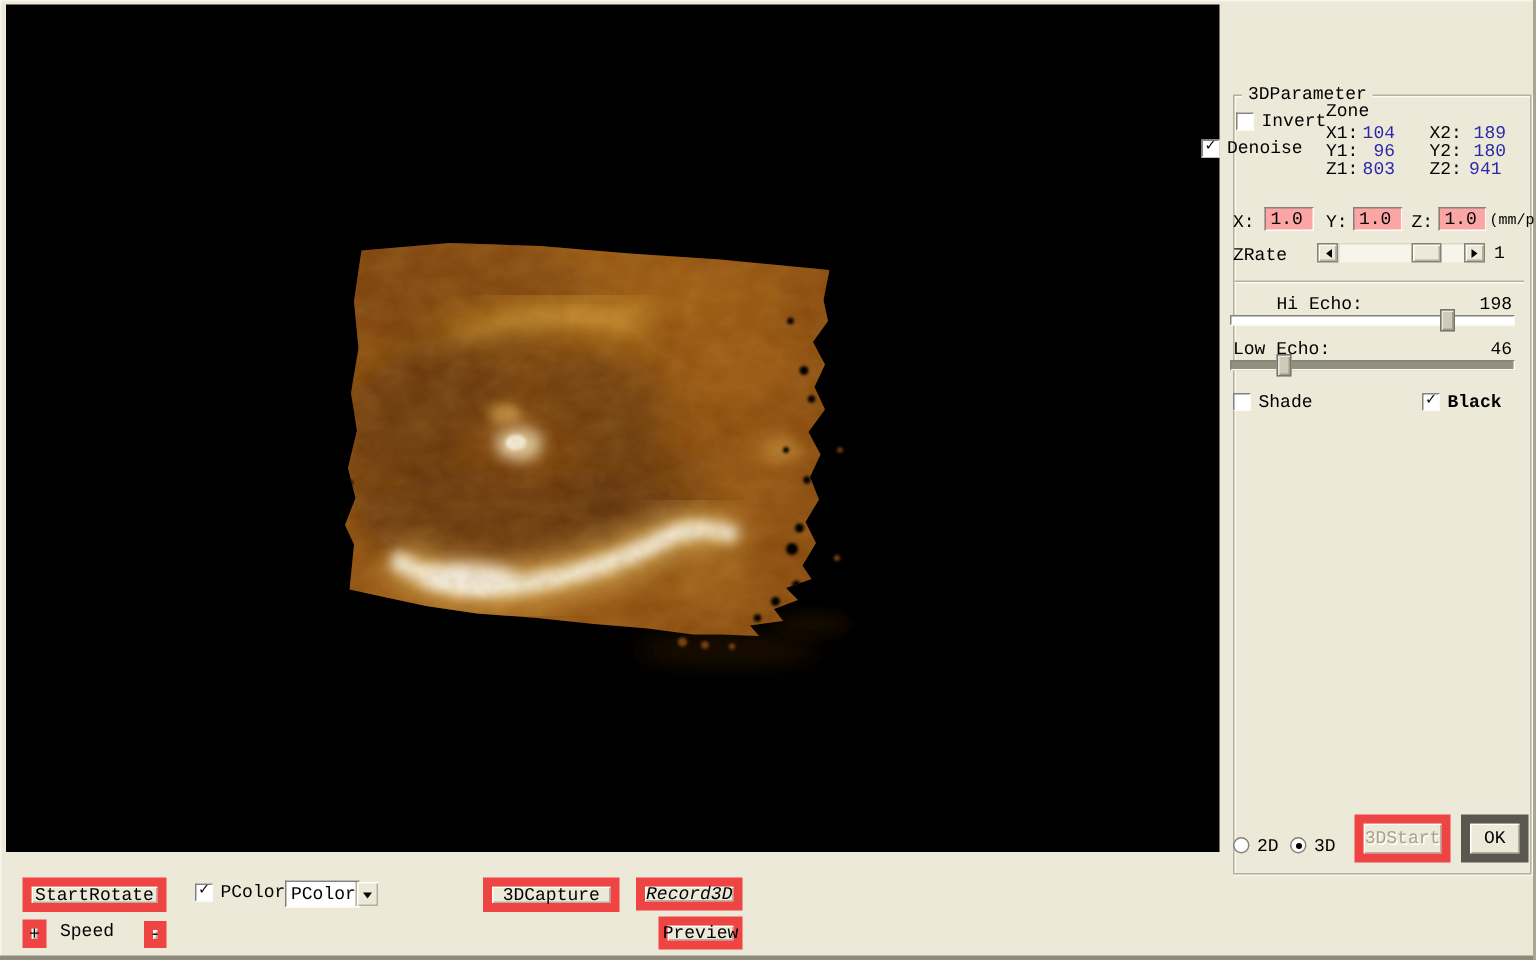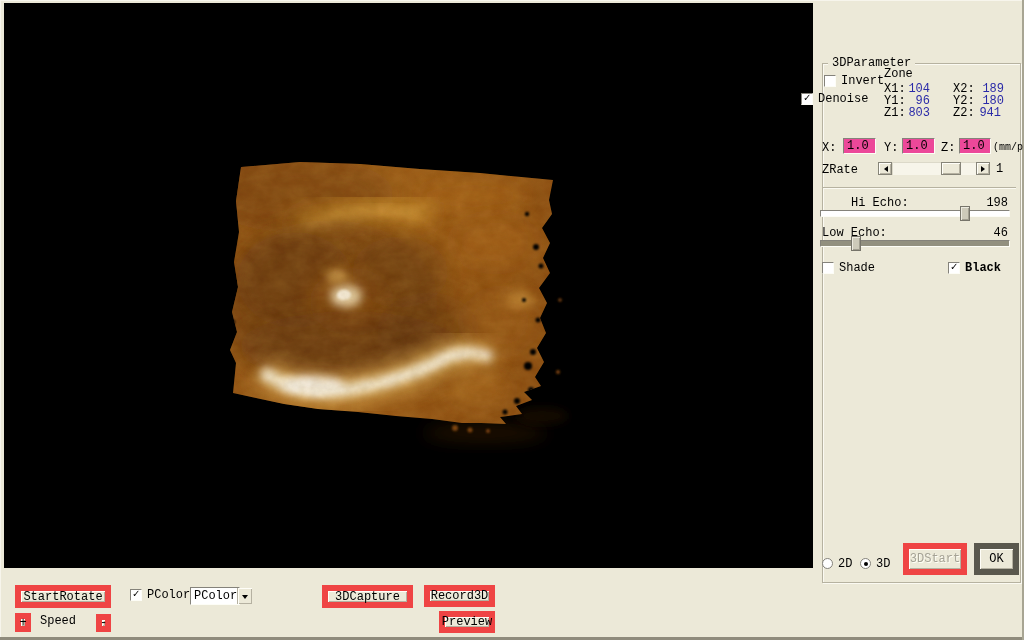--- a/index.html
+++ b/index.html
@@ -37,21 +37,21 @@
     position:absolute; display:flex; align-items:center; justify-content:center;
     background:#ece9d8; border:6px solid #ef4444;
     box-shadow: inset 1px 1px 0 #fffef8, inset -1px -1px 0 #b5b1a1;
     cursor:default; white-space:nowrap;
   }
   .btn.default { border-color:#5a584e; }
   .btn.disabled { color:#a5a295; text-shadow:1px 1px 0 #fffef5; }
 
   
   .field, .input {
-    position:absolute; background:#ec4899;
+    position:absolute; background:#fca5a5;
     border:1px solid; border-color:#84827a #fdfdf6 #fdfdf6 #84827a;
   }
   input.input { font:inherit; padding:0 3px; outline:none; }
 
   
   .check-row { position:absolute; display:flex; align-items:flex-start; }
   .cbbox {
     width:12px; height:12px; background:#fff; flex:none;
     border:1px solid; border-color:#84827a #fdfdf6 #fdfdf6 #84827a;
     display:flex; align-items:center; justify-content:center;
@@ -323,16 +323,16 @@
     <span class="dd-btn">
       <span class="dd-arrow"></span>
     </span>
   </div>
 
   <div class="btn" style="left:15px; top:613px; width:16px; height:19px;">+</div>
   <span class="lbl" style="left:40px; top:615px;">Speed</span>
   <div class="btn" style="left:96px; top:614px; width:15px; height:18px;">-</div>
 
   <div class="btn" style="left:322px; top:585px; width:91px; height:23px;">3DCapture</div>
-  <div class="btn" style="left:424px; top:585px; width:71px; height:22px;">Record3D</div>
+  <div class="btn" style="left:424px; top:585px; width:71px; height:22px;font-style:italic;">Record3D</div>
   <div class="btn" style="left:439px; top:611px; width:56px; height:22px;">Preview</div>
 
 </div>
 
 </body></html>

